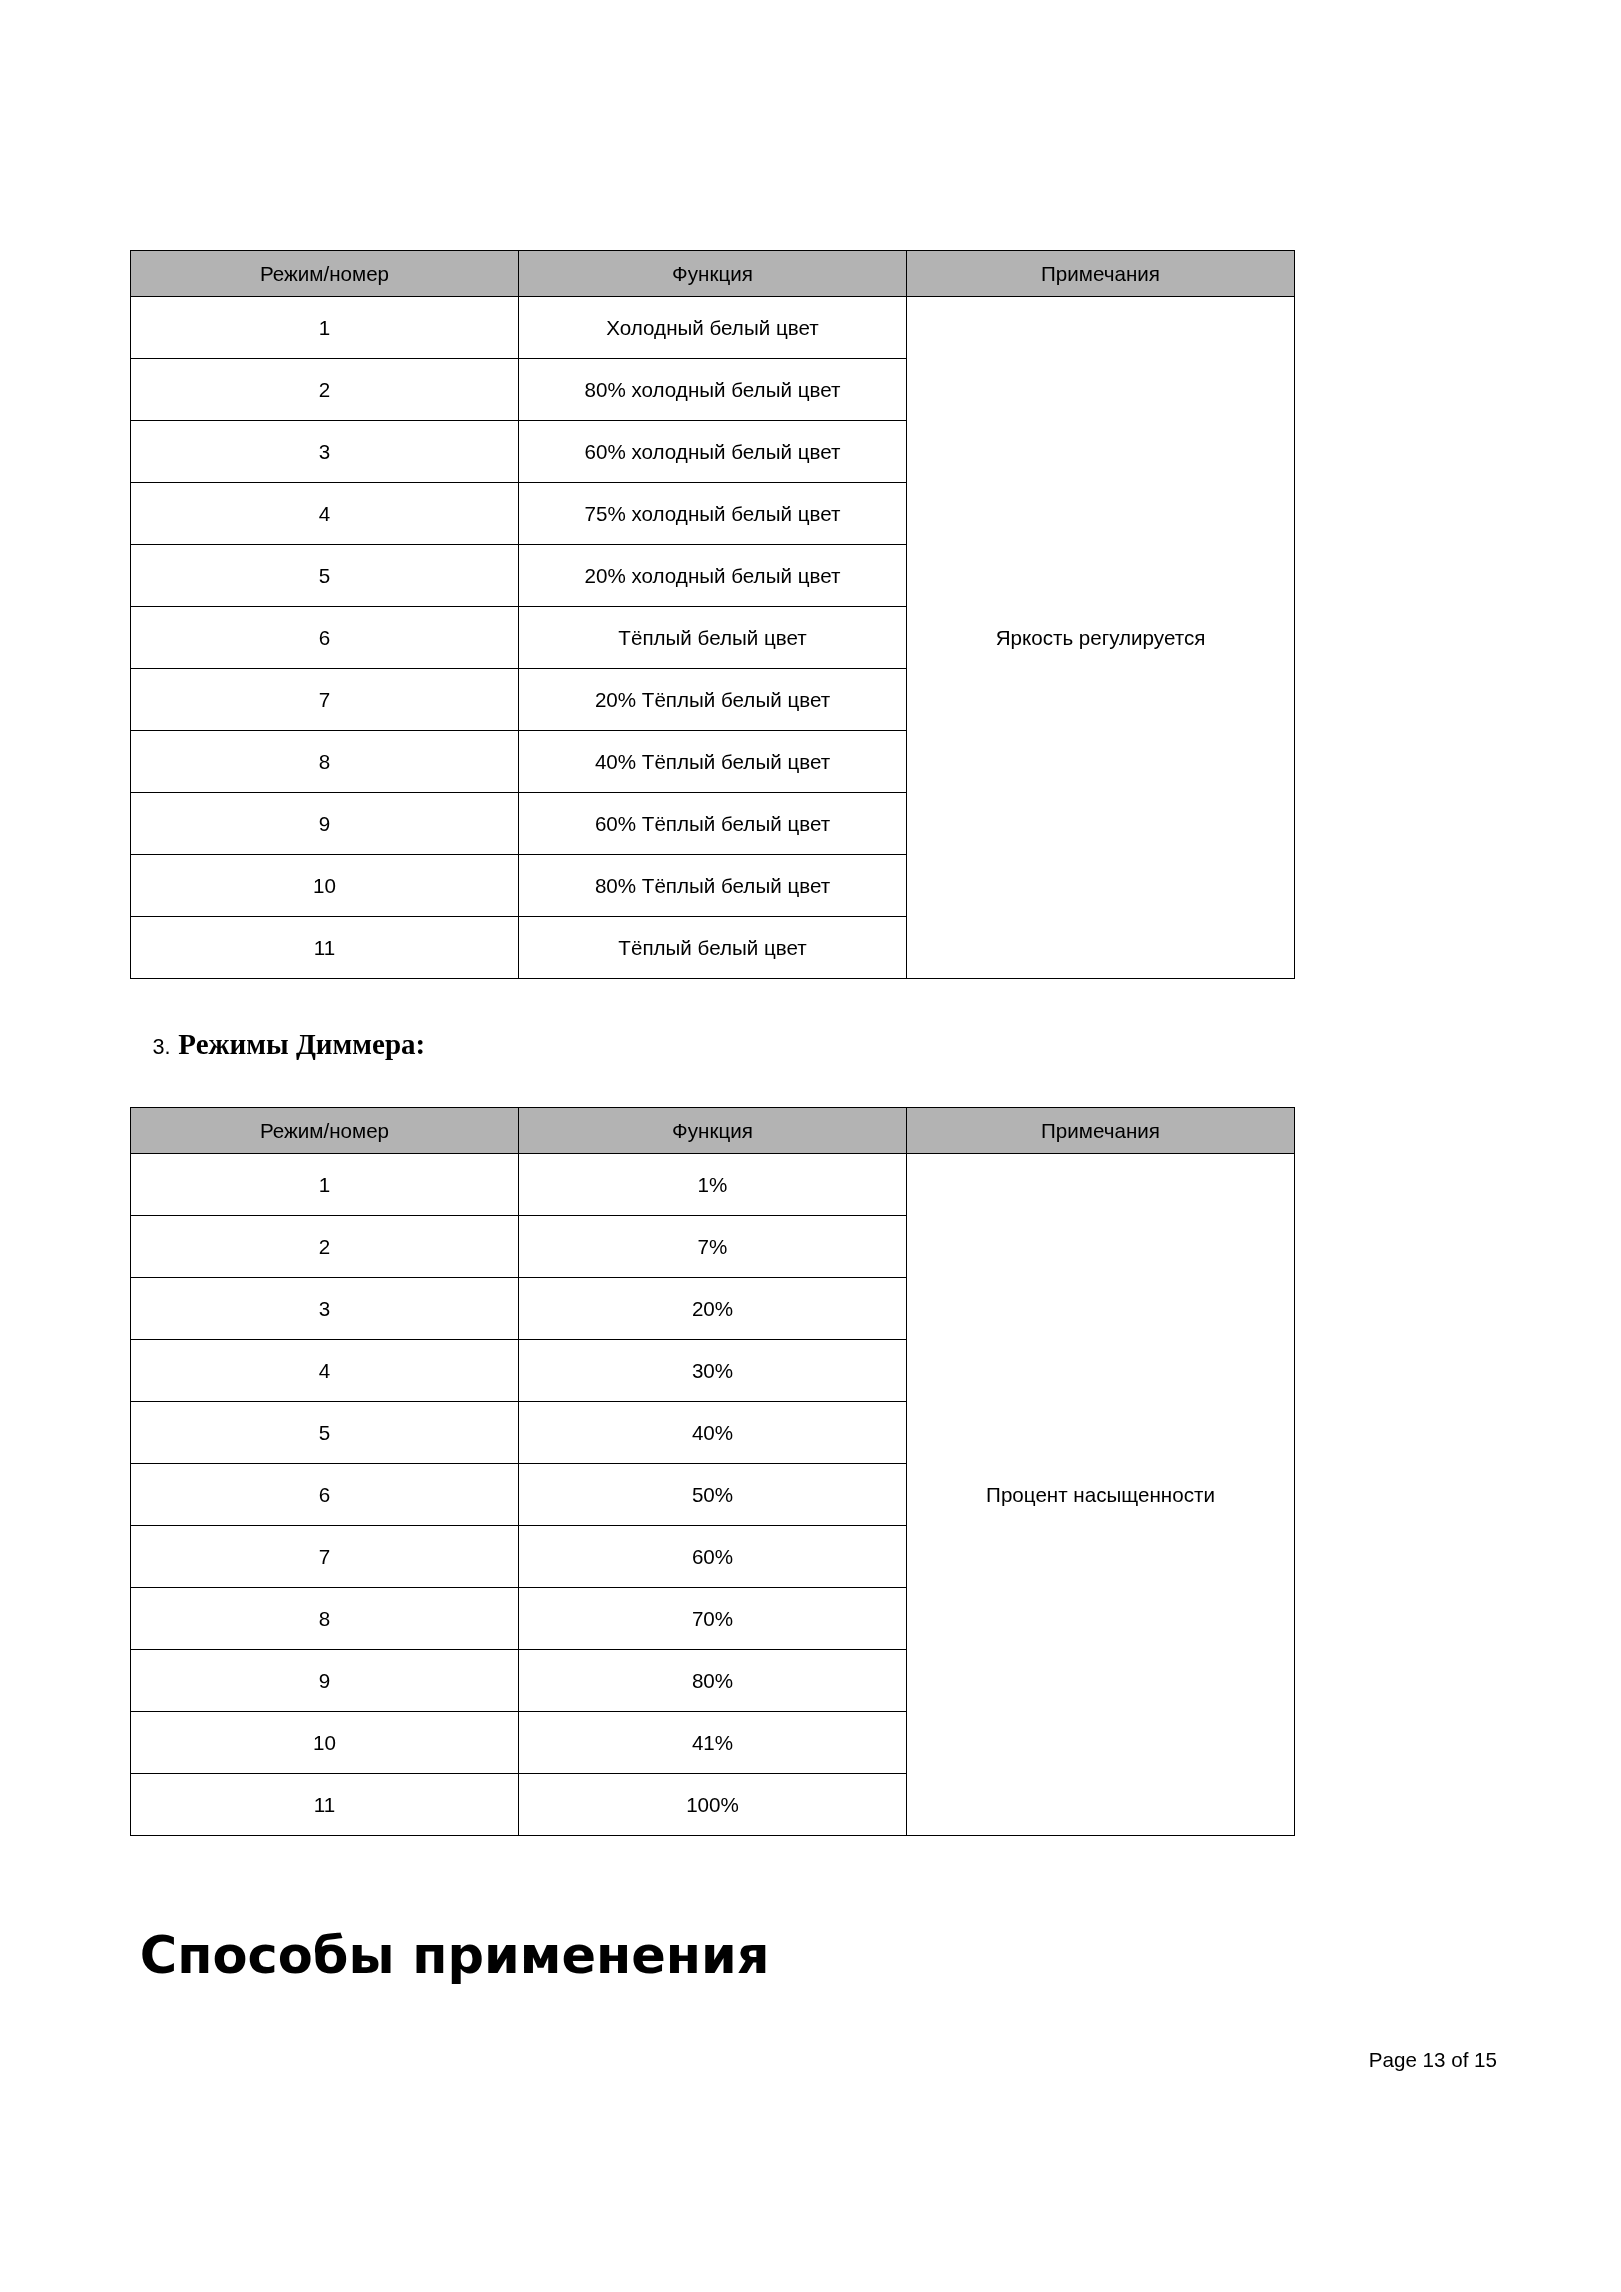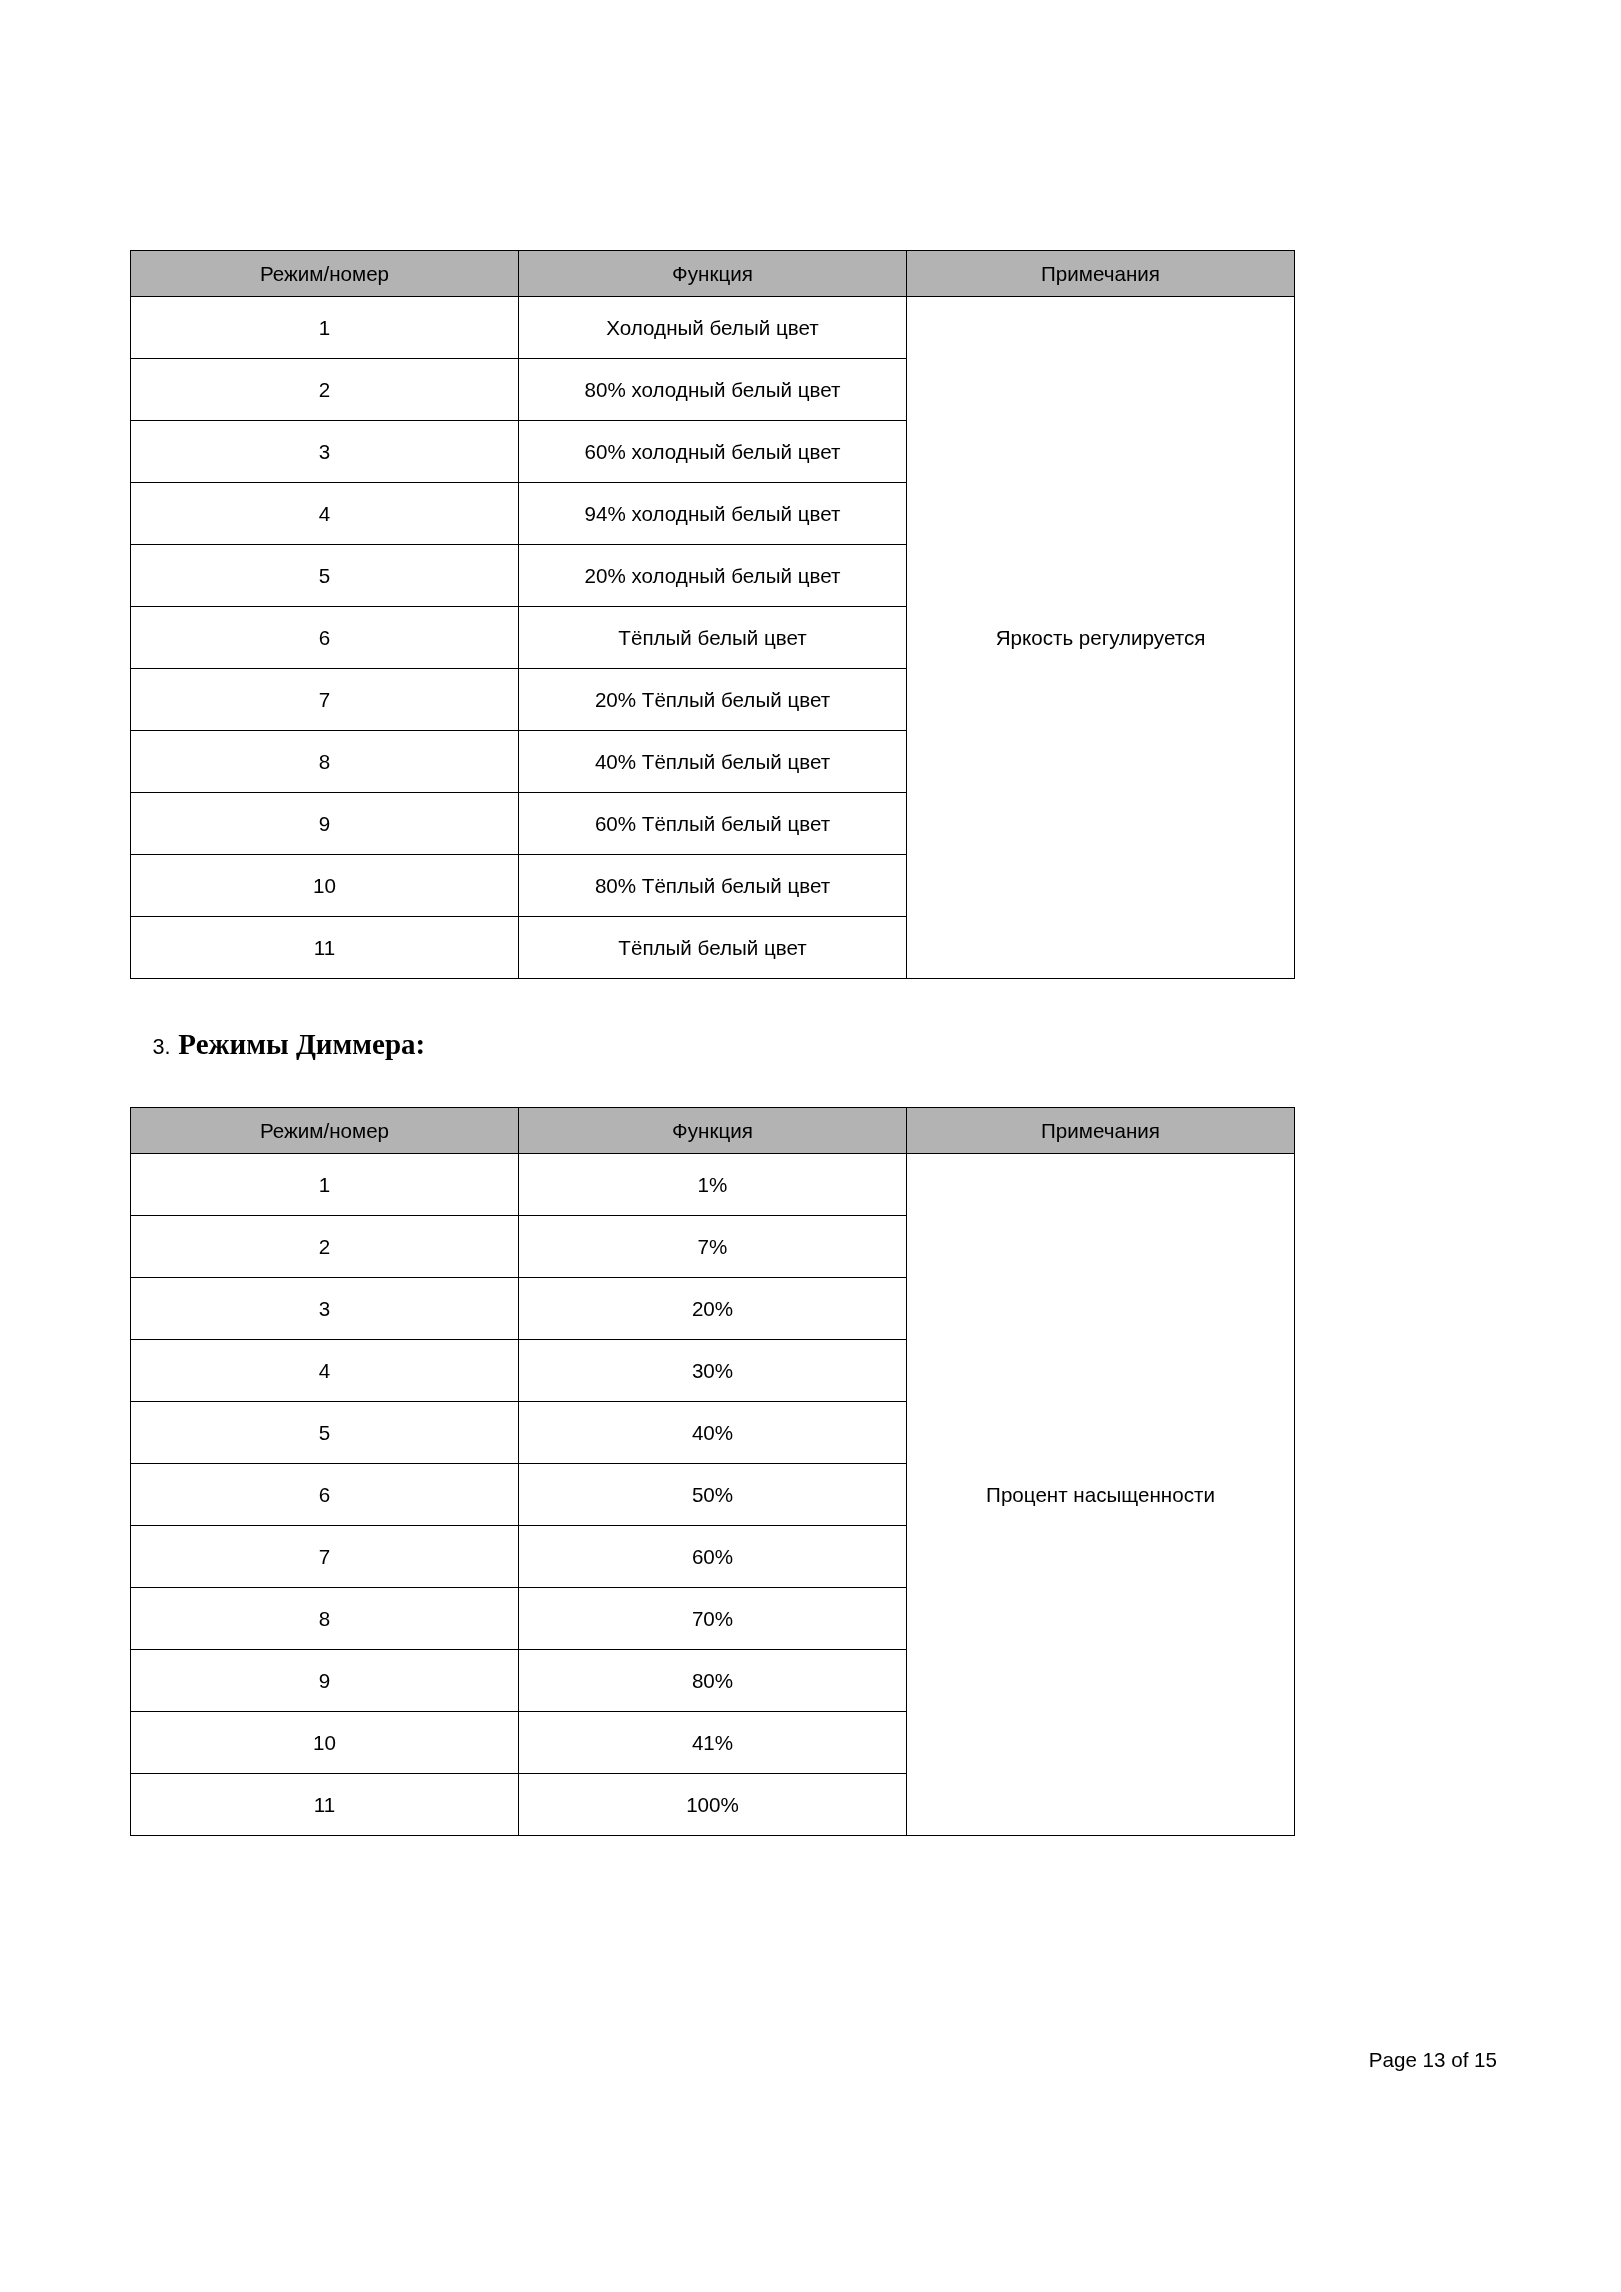--- a/index.html
+++ b/index.html
@@ -119,21 +119,21 @@
         <tr>
           <td>2</td>
           <td>80% холодный белый цвет</td>
         </tr>
         <tr>
           <td>3</td>
           <td>60% холодный белый цвет</td>
         </tr>
         <tr>
           <td>4</td>
-          <td>94% холодный белый цвет</td>
+          <td>75% холодный белый цвет</td>
         </tr>
         <tr>
           <td>5</td>
           <td>20% холодный белый цвет</td>
         </tr>
         <tr>
           <td>6</td>
           <td>Тёплый белый цвет</td>
         </tr>
         <tr>
@@ -221,18 +221,19 @@
           <td>10</td>
           <td>41%</td>
         </tr>
         <tr>
           <td>11</td>
           <td>100%</td>
         </tr>
       </tbody>
     </table>
 
+    <div class="big-heading">Способы применения</div>
 
   </div>
 
   <div class="footer">Page 13 of 15</div>
 </div>
 
 
 </body></html>

